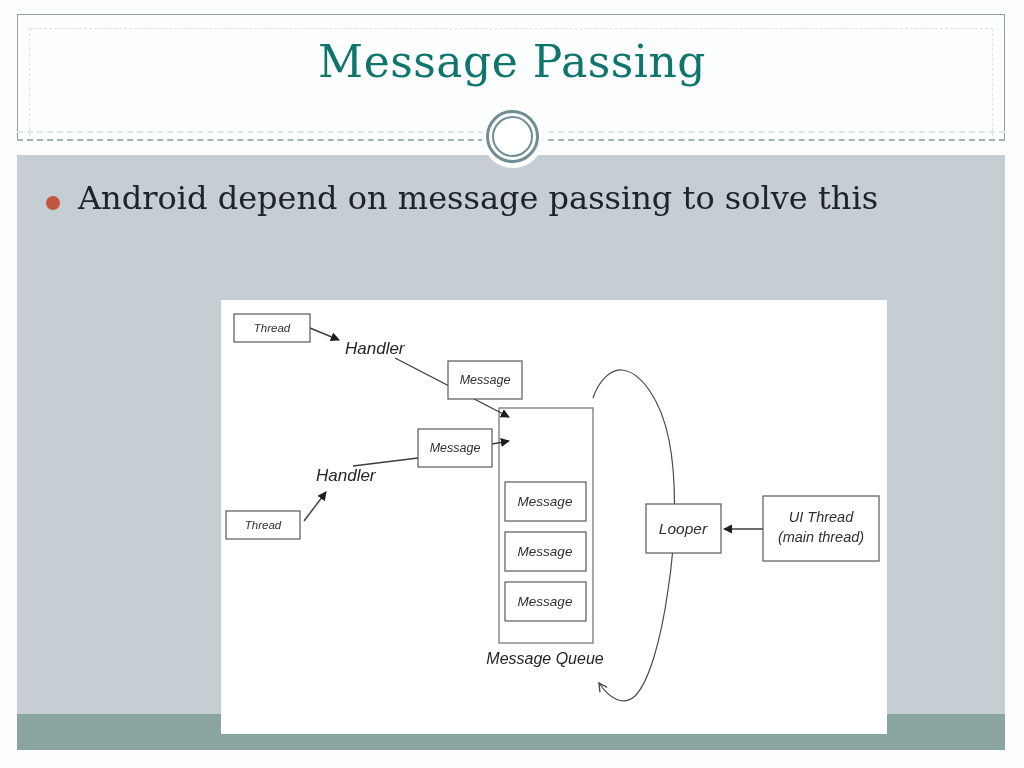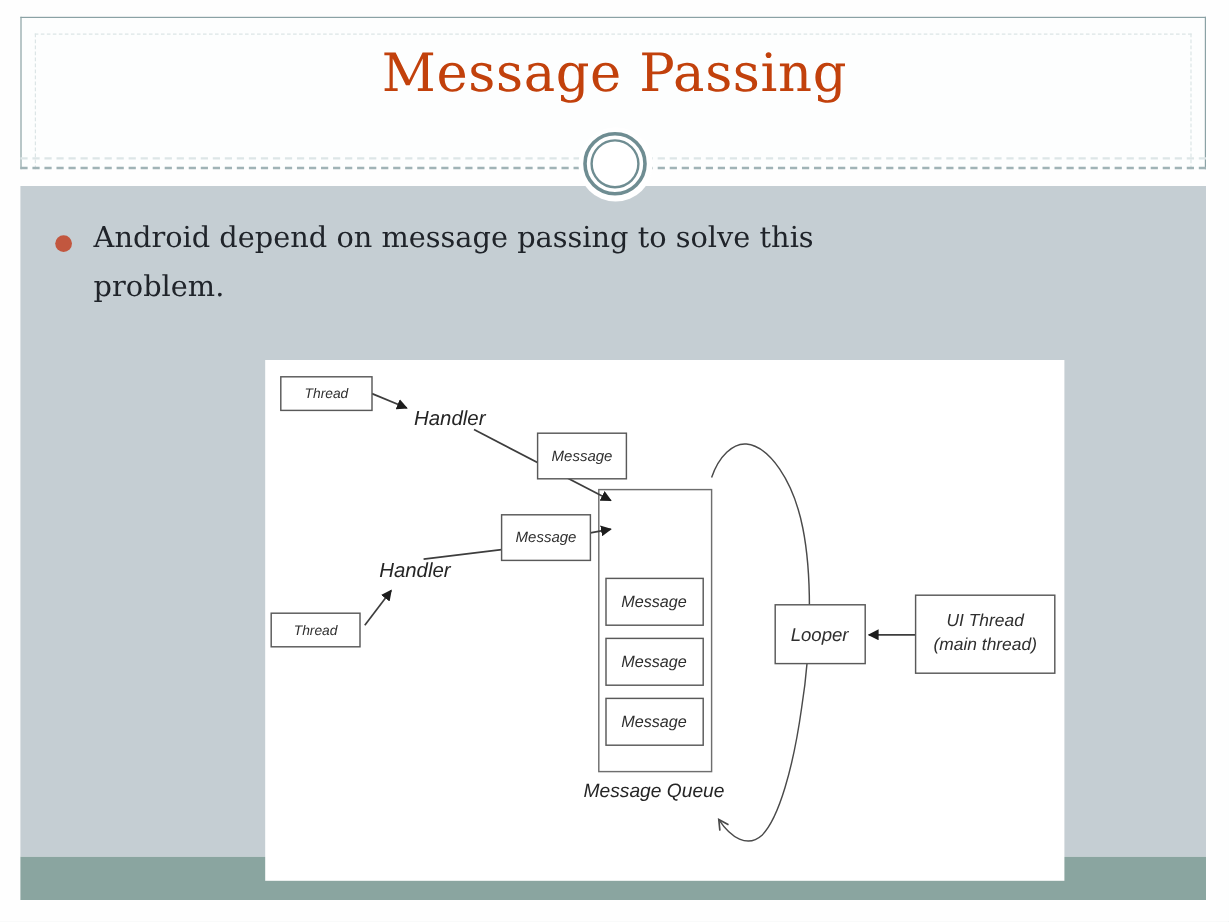--- a/index.html
+++ b/index.html
@@ -12,21 +12,21 @@
     position:absolute; left:17px; top:14px; width:986px; height:126px;
     background:#fdfefe; border:1px solid #8ba2a5; border-bottom:none;
   }
   .title-inner-frame {
     position:absolute; left:11px; top:13px; right:11px; bottom:0;
     border:1px dashed rgba(160,184,186,0.35); border-bottom:none;
   }
   .slide-title {
     position:absolute; left:0; top:36px; width:100%;
     text-align:center; font-size:44px; line-height:52px;
-    color:#c2410c; letter-spacing:0.5px;
+    color:#0f766e; letter-spacing:0.5px;
   }
   .divider-faint {
     position:absolute; left:17px; top:131px; width:988px; height:0;
     border-top:2px dashed #dde6e7;
   }
   .divider-main {
     position:absolute; left:17px; top:139px; width:988px; height:0;
     border-top:2px dashed #a0b3b6;
   }
   
@@ -50,21 +50,21 @@
   .footer-band {
     position:absolute; left:17px; top:714px; width:988px; height:36px;
     background:#8aa5a0;
   }
   .bullet-dot {
     position:absolute; left:46px; top:196px; width:14px; height:14px;
     border-radius:50%; background:#c2573f;
   }
   .bullet-text {
     position:absolute; left:78px; top:178px; width:880px;
-    font-size:24px; line-height:41px; color:#20242a;
+    font-size:32px; line-height:41px; color:#20242a;
   }
   
   .diagram-panel {
     position:absolute; left:221px; top:300px; width:666px; height:434px;
     background:#ffffff;
     font-style:italic;
   }
   .diagram-svg { position:absolute; left:0; top:0; }
   .dg-box  { fill:#ffffff; stroke:#595959; stroke-width:1.2; }
   .dg-queue{ fill:#ffffff; stroke:#6e6e6e; stroke-width:1.2; }
@@ -97,21 +97,20 @@
   <div class="footer-band"></div>
 
   <div class="ornament-badge">
     <div class="ring-outer"></div>
     <div class="ring-inner"></div>
   </div>
 
   <div class="bullet-dot"></div>
   <div class="bullet-text">
     <div>Android depend on message passing to solve this</div>
-    <div>problem.</div>
   </div>
 
   <div class="diagram-panel">
     <svg class="diagram-svg" width="666" height="434" viewBox="0 0 666 434">
       <defs>
         <marker id="arrowSolid" viewBox="0 0 10 10" refX="9" refY="5" markerWidth="6.5" markerHeight="6.5" orient="auto">
           <path d="M 0 0 L 10 5 L 0 10 z" fill="#1d1d1d"></path>
         </marker>
         <marker id="arrowOpen" viewBox="0 0 10 10" refX="8.5" refY="5" markerWidth="9" markerHeight="9" orient="auto">
           <path d="M 1 1 L 8.5 5 L 1 9" fill="none" stroke="#4a4a4a" stroke-width="1.3"></path>

